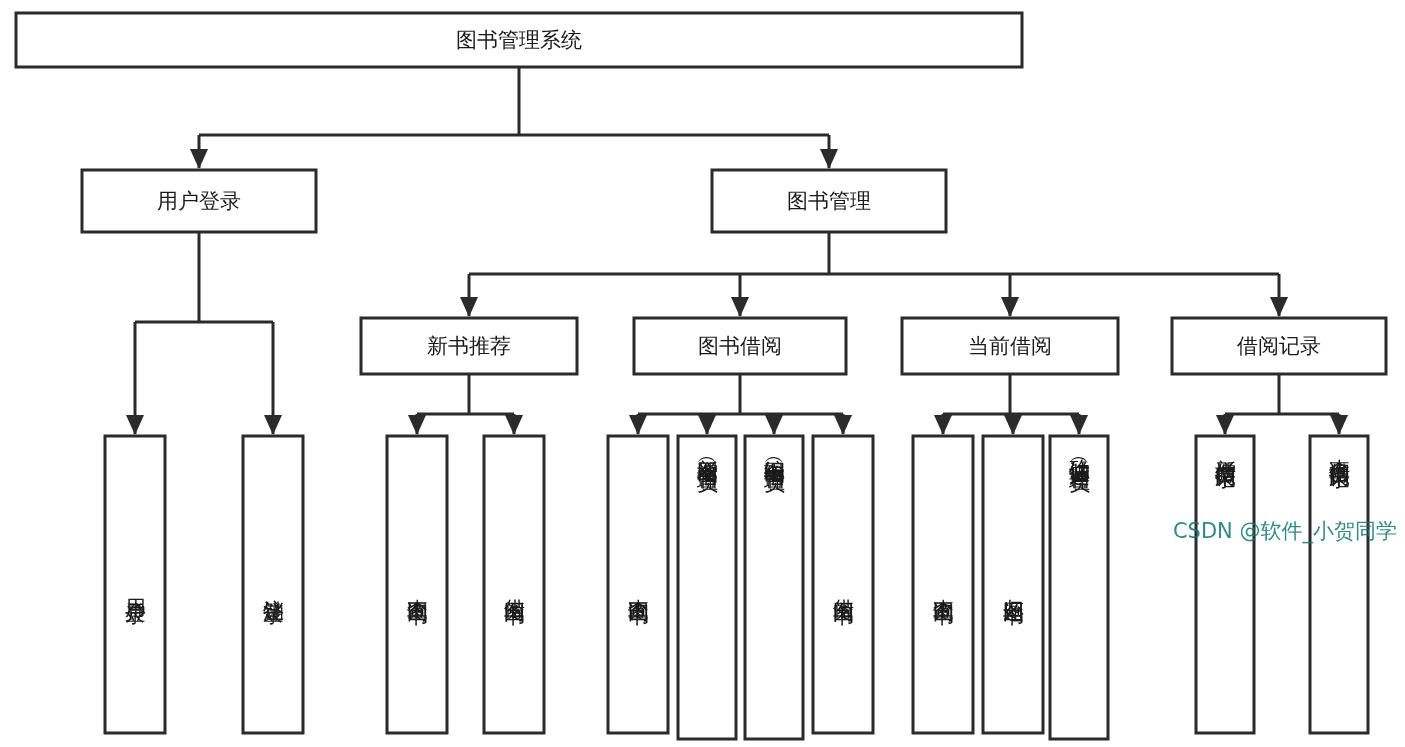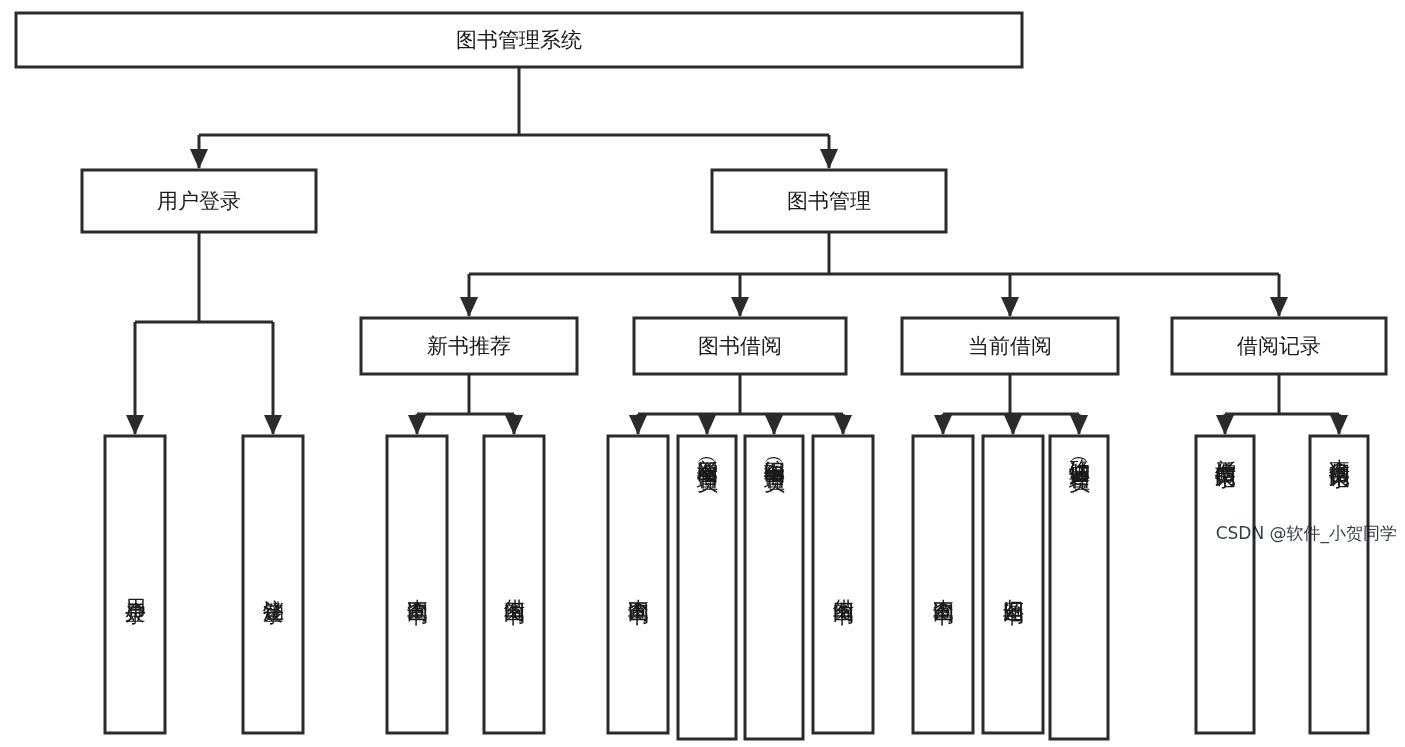--- a/index.html
+++ b/index.html
@@ -64,22 +64,22 @@
     line-height: 1;
     letter-spacing: 2px;
     color: #1a1a1a;
     white-space: nowrap;
   }
   .watermark {
     position: absolute;
     right: 8px;
     bottom: 4px;
     font-family: "DejaVu Sans", "Liberation Sans", sans-serif;
-    font-size: 17px;
-    color: #0f172a;
+    font-size: 21px;
+    color: #0f766e;
     opacity: 0.85;
     white-space: nowrap;
   }
 </style>
 </head>
 <body>
 
 <div id="diagram-root">
 
   <svg class="flow" viewBox="0 0 1405 747">

